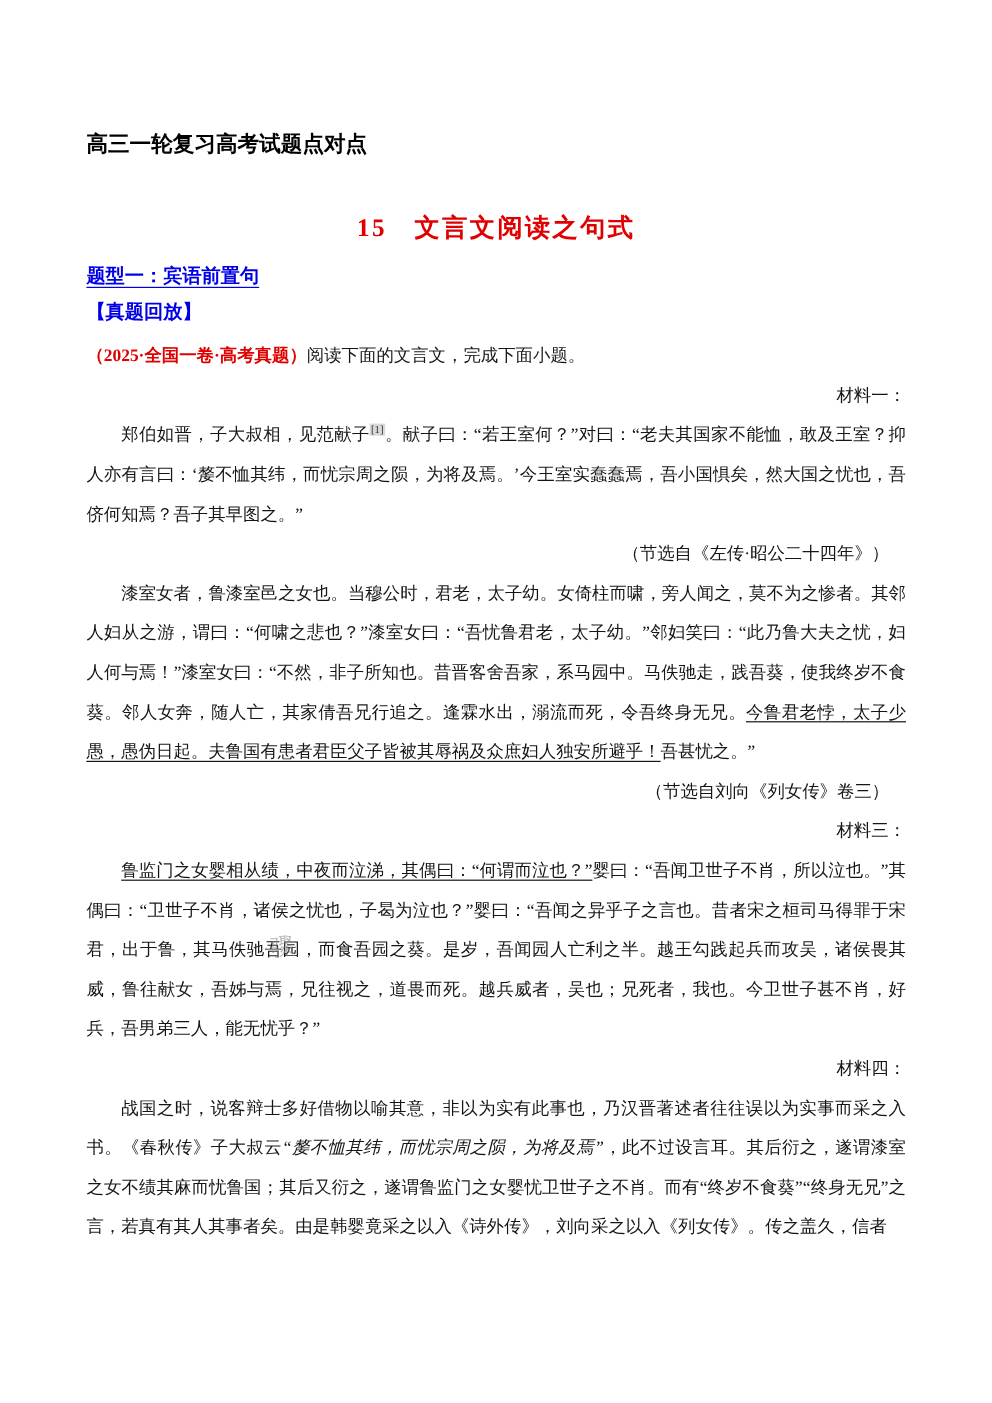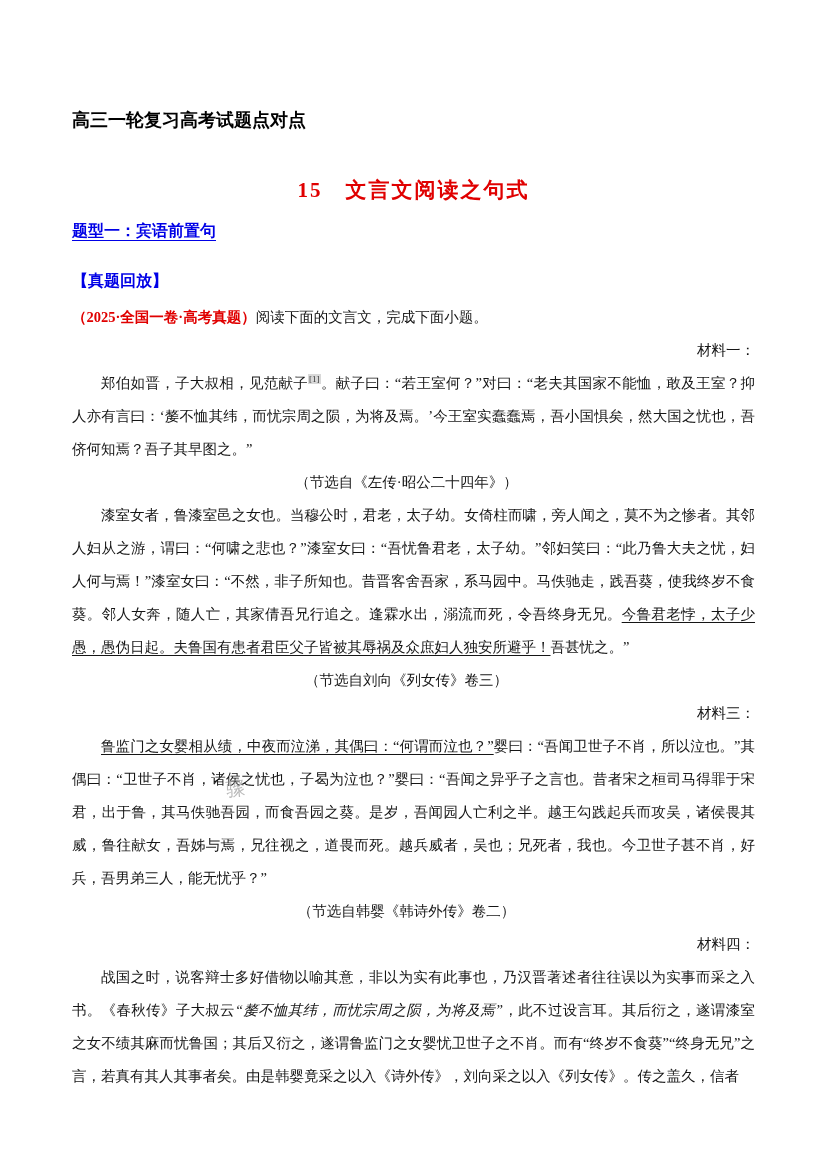--- a/index.html
+++ b/index.html
@@ -36,21 +36,21 @@
     margin-top:44px;
   }
   .type-heading {
     font-family:"Liberation Sans","DejaVu Sans",sans-serif;
     font-weight:700;
     font-size:16px;
     line-height:22px;
     color:#0000e6;
     text-decoration:underline;
     text-underline-offset:4px;
-    margin-bottom:28px;
+    margin-bottom:8px;
   }
   .section-heading {
     font-family:"Liberation Sans","DejaVu Sans",sans-serif;
     font-weight:700;
     font-size:16px;
     line-height:22px;
     color:#0000e6;
     margin-bottom:9px;
   }
   .line {
@@ -62,21 +62,21 @@
     color:#e00000;
     font-weight:700;
     text-align:right;
   }
   p.body {
     text-align:justify;
     text-indent:2em;
   }
   p.label { text-indent:2em;text-align:right; }
   p.source {
-    text-align:center;
+    text-align:right;
     padding-right:14px;
   }
   .u {
     text-decoration:underline;
     text-underline-offset:3px;
     text-decoration-thickness:1px;
   }
   .note {
     font-size:9px;
     vertical-align:super;
@@ -113,21 +113,20 @@
 
     <p class="line label">材料一：</p>
     <p class="line body"><span>郑伯如晋，子大叔相，见范献子</span><sup class="note">[1]</sup><span>。献子曰：“若王室何？”对曰：“老夫其国家不能恤，敢及王室？抑人亦有言曰：‘嫠不恤其纬，而忧宗周之陨，为将及焉。’今王室实蠢蠢焉，吾小国惧矣，然大国之忧也，吾侪何知焉？吾子其早图之。”</span></p>
     <p class="line source">（节选自《左传·昭公二十四年》）</p>
 
     <p class="line body"><span>漆室女者，鲁漆室邑之女也。当穆公时，君老，太子幼。女倚柱而啸，旁人闻之，莫不为之惨者。其邻人妇从之游，谓曰：“何啸之悲也？”漆室女曰：“吾忧鲁君老，太子幼。”邻妇笑曰：“此乃鲁大夫之忧，妇人何与焉！”漆室女曰：“不然，非子所知也。昔晋客舍吾家，系马园中。马佚驰走，践吾葵，使我终岁不食葵。邻人女奔，随人亡，其家倩吾兄行追之。逢霖水出，溺流而死，令吾终身无兄。</span><span class="u">今鲁君老悖，太子少愚，愚伪日起。夫鲁国有患者君臣父子皆被其辱祸及众庶妇人独安所避乎！</span><span>吾甚忧之。”</span></p>
     <p class="line source">（节选自刘向《列女传》卷三）</p>
 
     <p class="line label">材料三：</p>
     <p class="line body"><span class="u">鲁监门之女婴相从绩，中夜而泣涕，其偶曰：“何谓而泣也？”</span><span>婴曰：“吾闻卫世子不肖，所以泣也。”其偶曰：“卫世子不肖，诸侯之忧也，子曷为泣也？”婴曰：“吾闻之异乎子之言也。昔者宋之桓司马得罪于宋君，出于鲁，其马佚驰吾园，而食吾园之葵。是岁，吾闻园人亡利之半。越王勾践起兵而攻吴，诸侯畏其威，鲁往献女，吾姊与焉，兄往视之，道畏而死。越兵威者，吴也；兄死者，我也。今卫世子甚不肖，好兵，吾男弟三人，能无忧乎？”</span></p>
-    <p class="line source">（节选自韩婴《韩诗外传》卷二）</p>
 
     <p class="line label">材料四：</p>
     <p class="line body"><span>战国之时，说客辩士多好借物以喻其意，非以为实有此事也，乃汉晋著述者往往误以为实事而采之入书。《春秋传》子大叔云</span><span class="em-italic">“嫠不恤其纬，而忧宗周之陨，为将及焉”</span><span>，此不过设言耳。其后衍之，遂谓漆室之女不绩其麻而忧鲁国；其后又衍之，遂谓鲁监门之女婴忧卫世子之不肖。而有“终岁不食葵”“终身无兄”之言，若真有其人其事者矣。由是韩婴竟采之以入《诗外传》，刘向采之以入《列女传》。传之盖久，信者</span></p>
 
   </div>
 
   <div class="watermark">骤</div>
 </div>
 
 </body></html>

